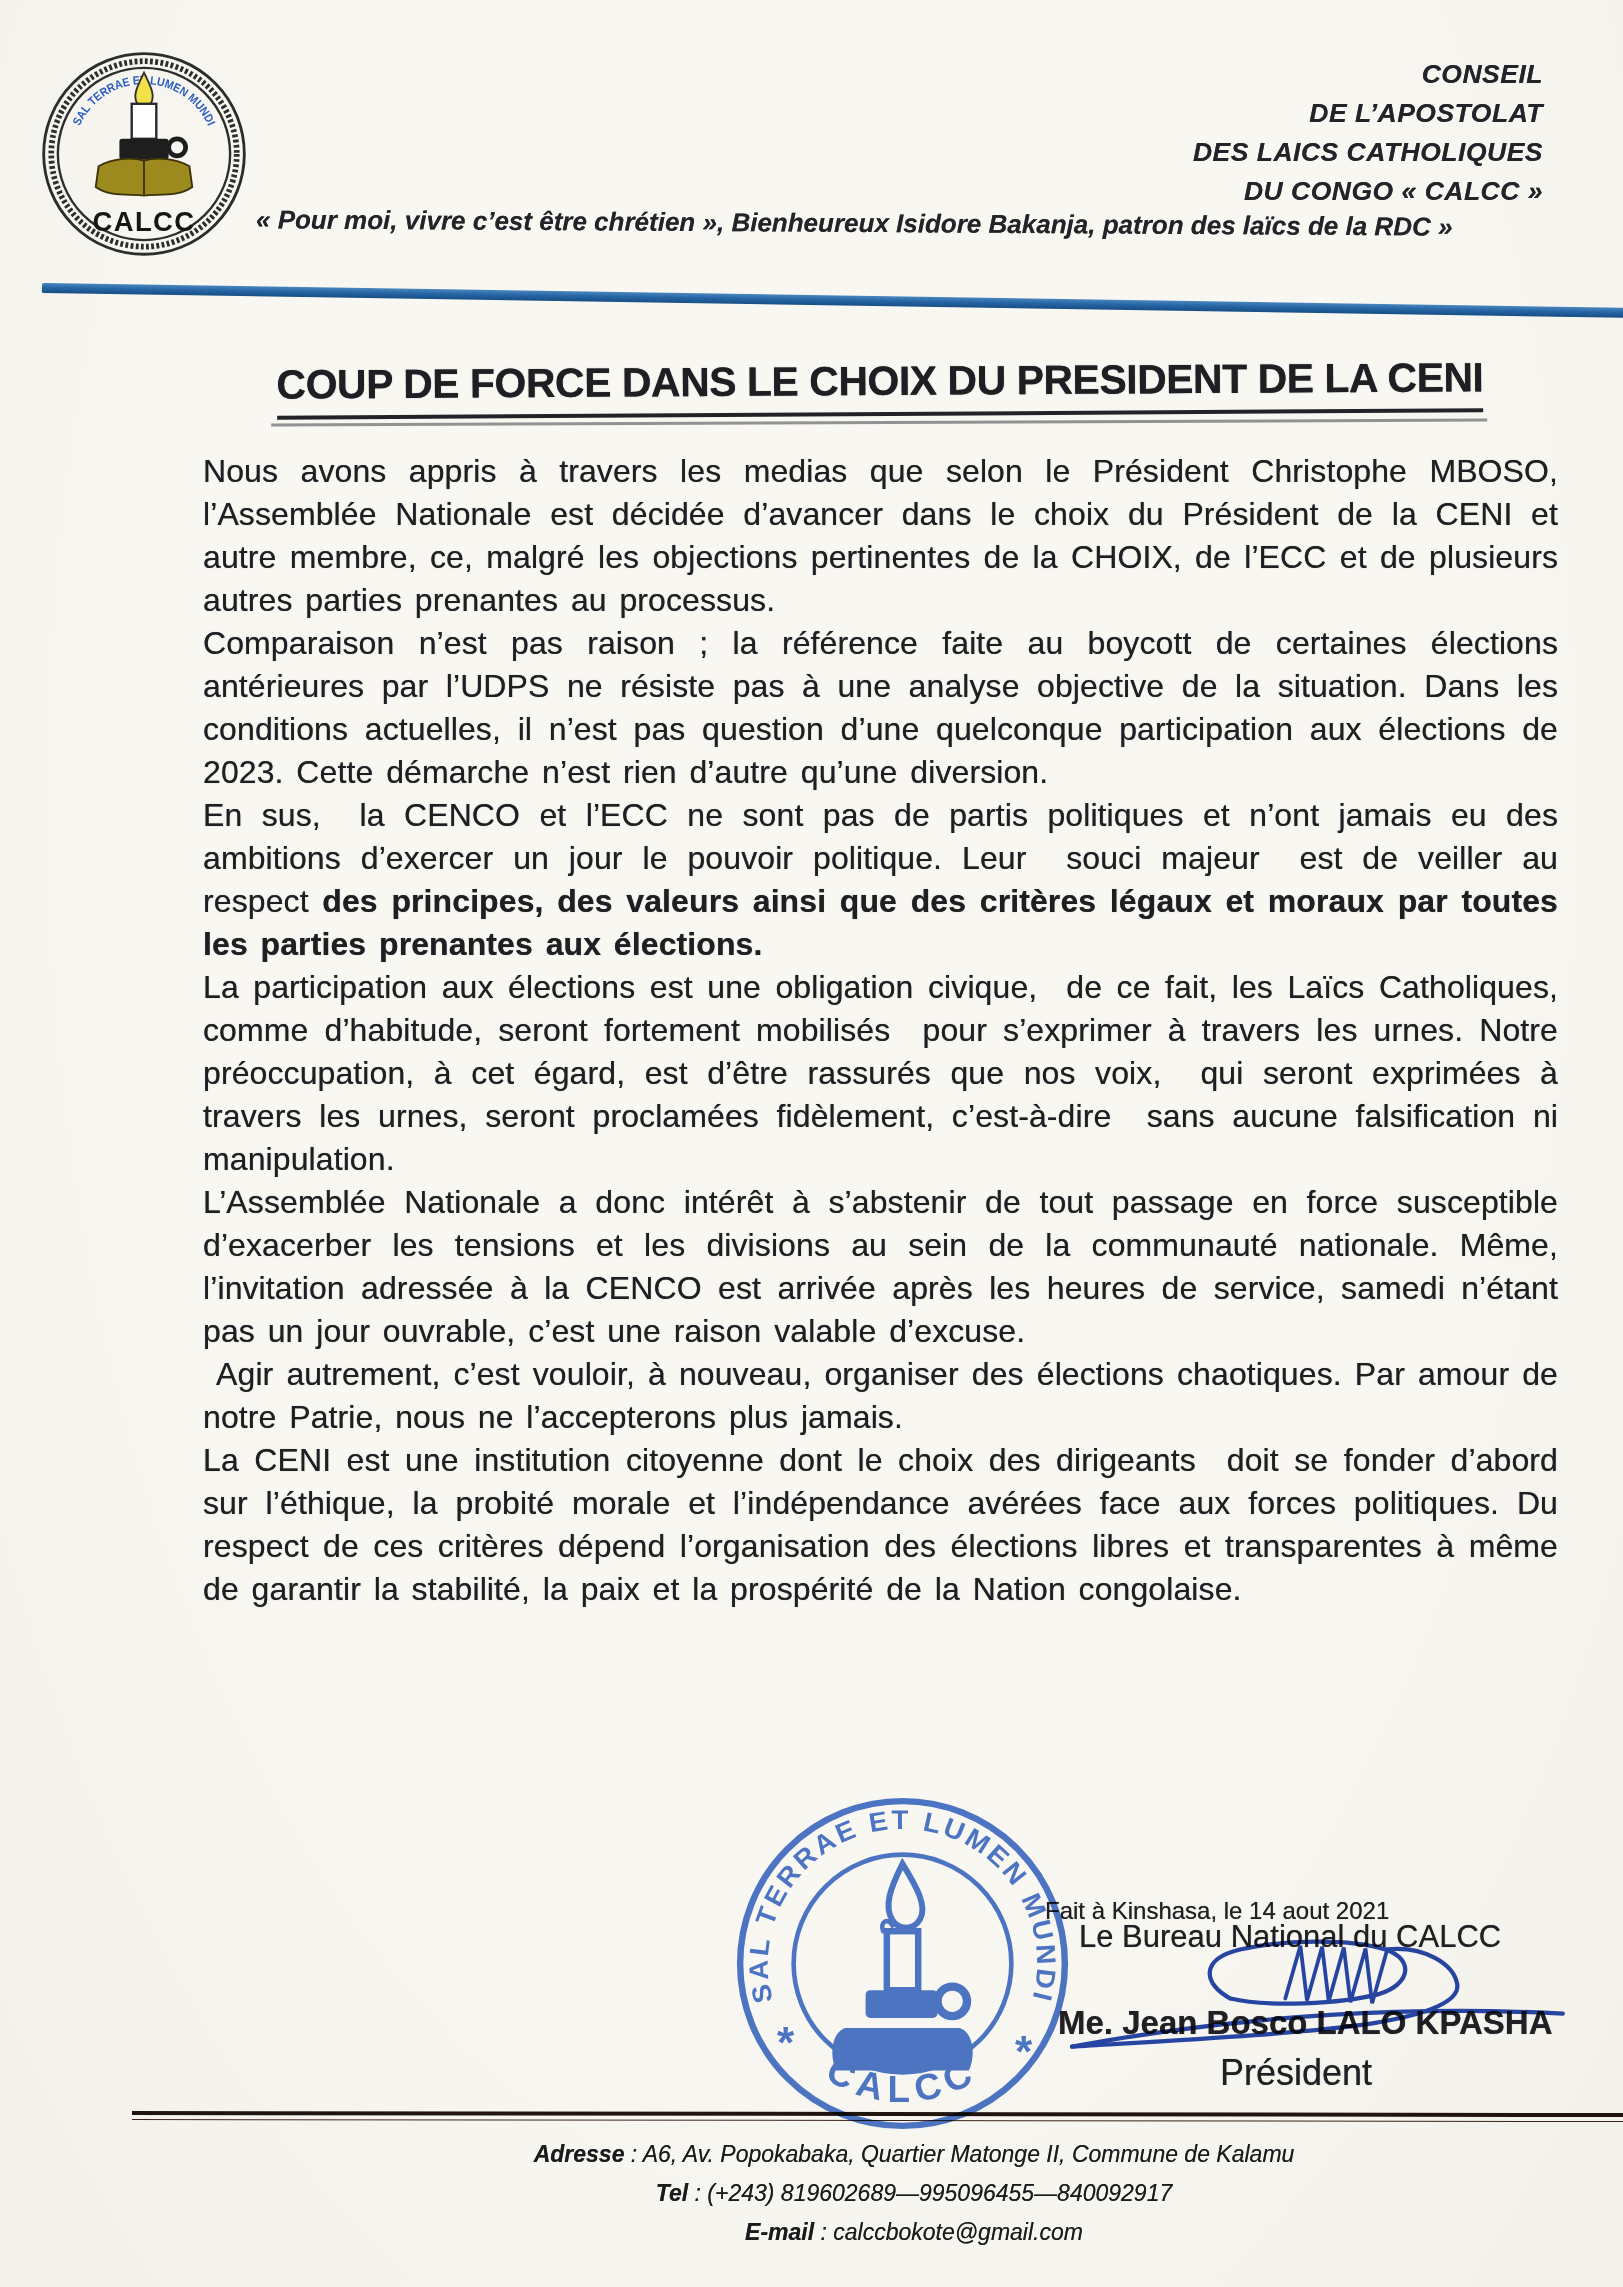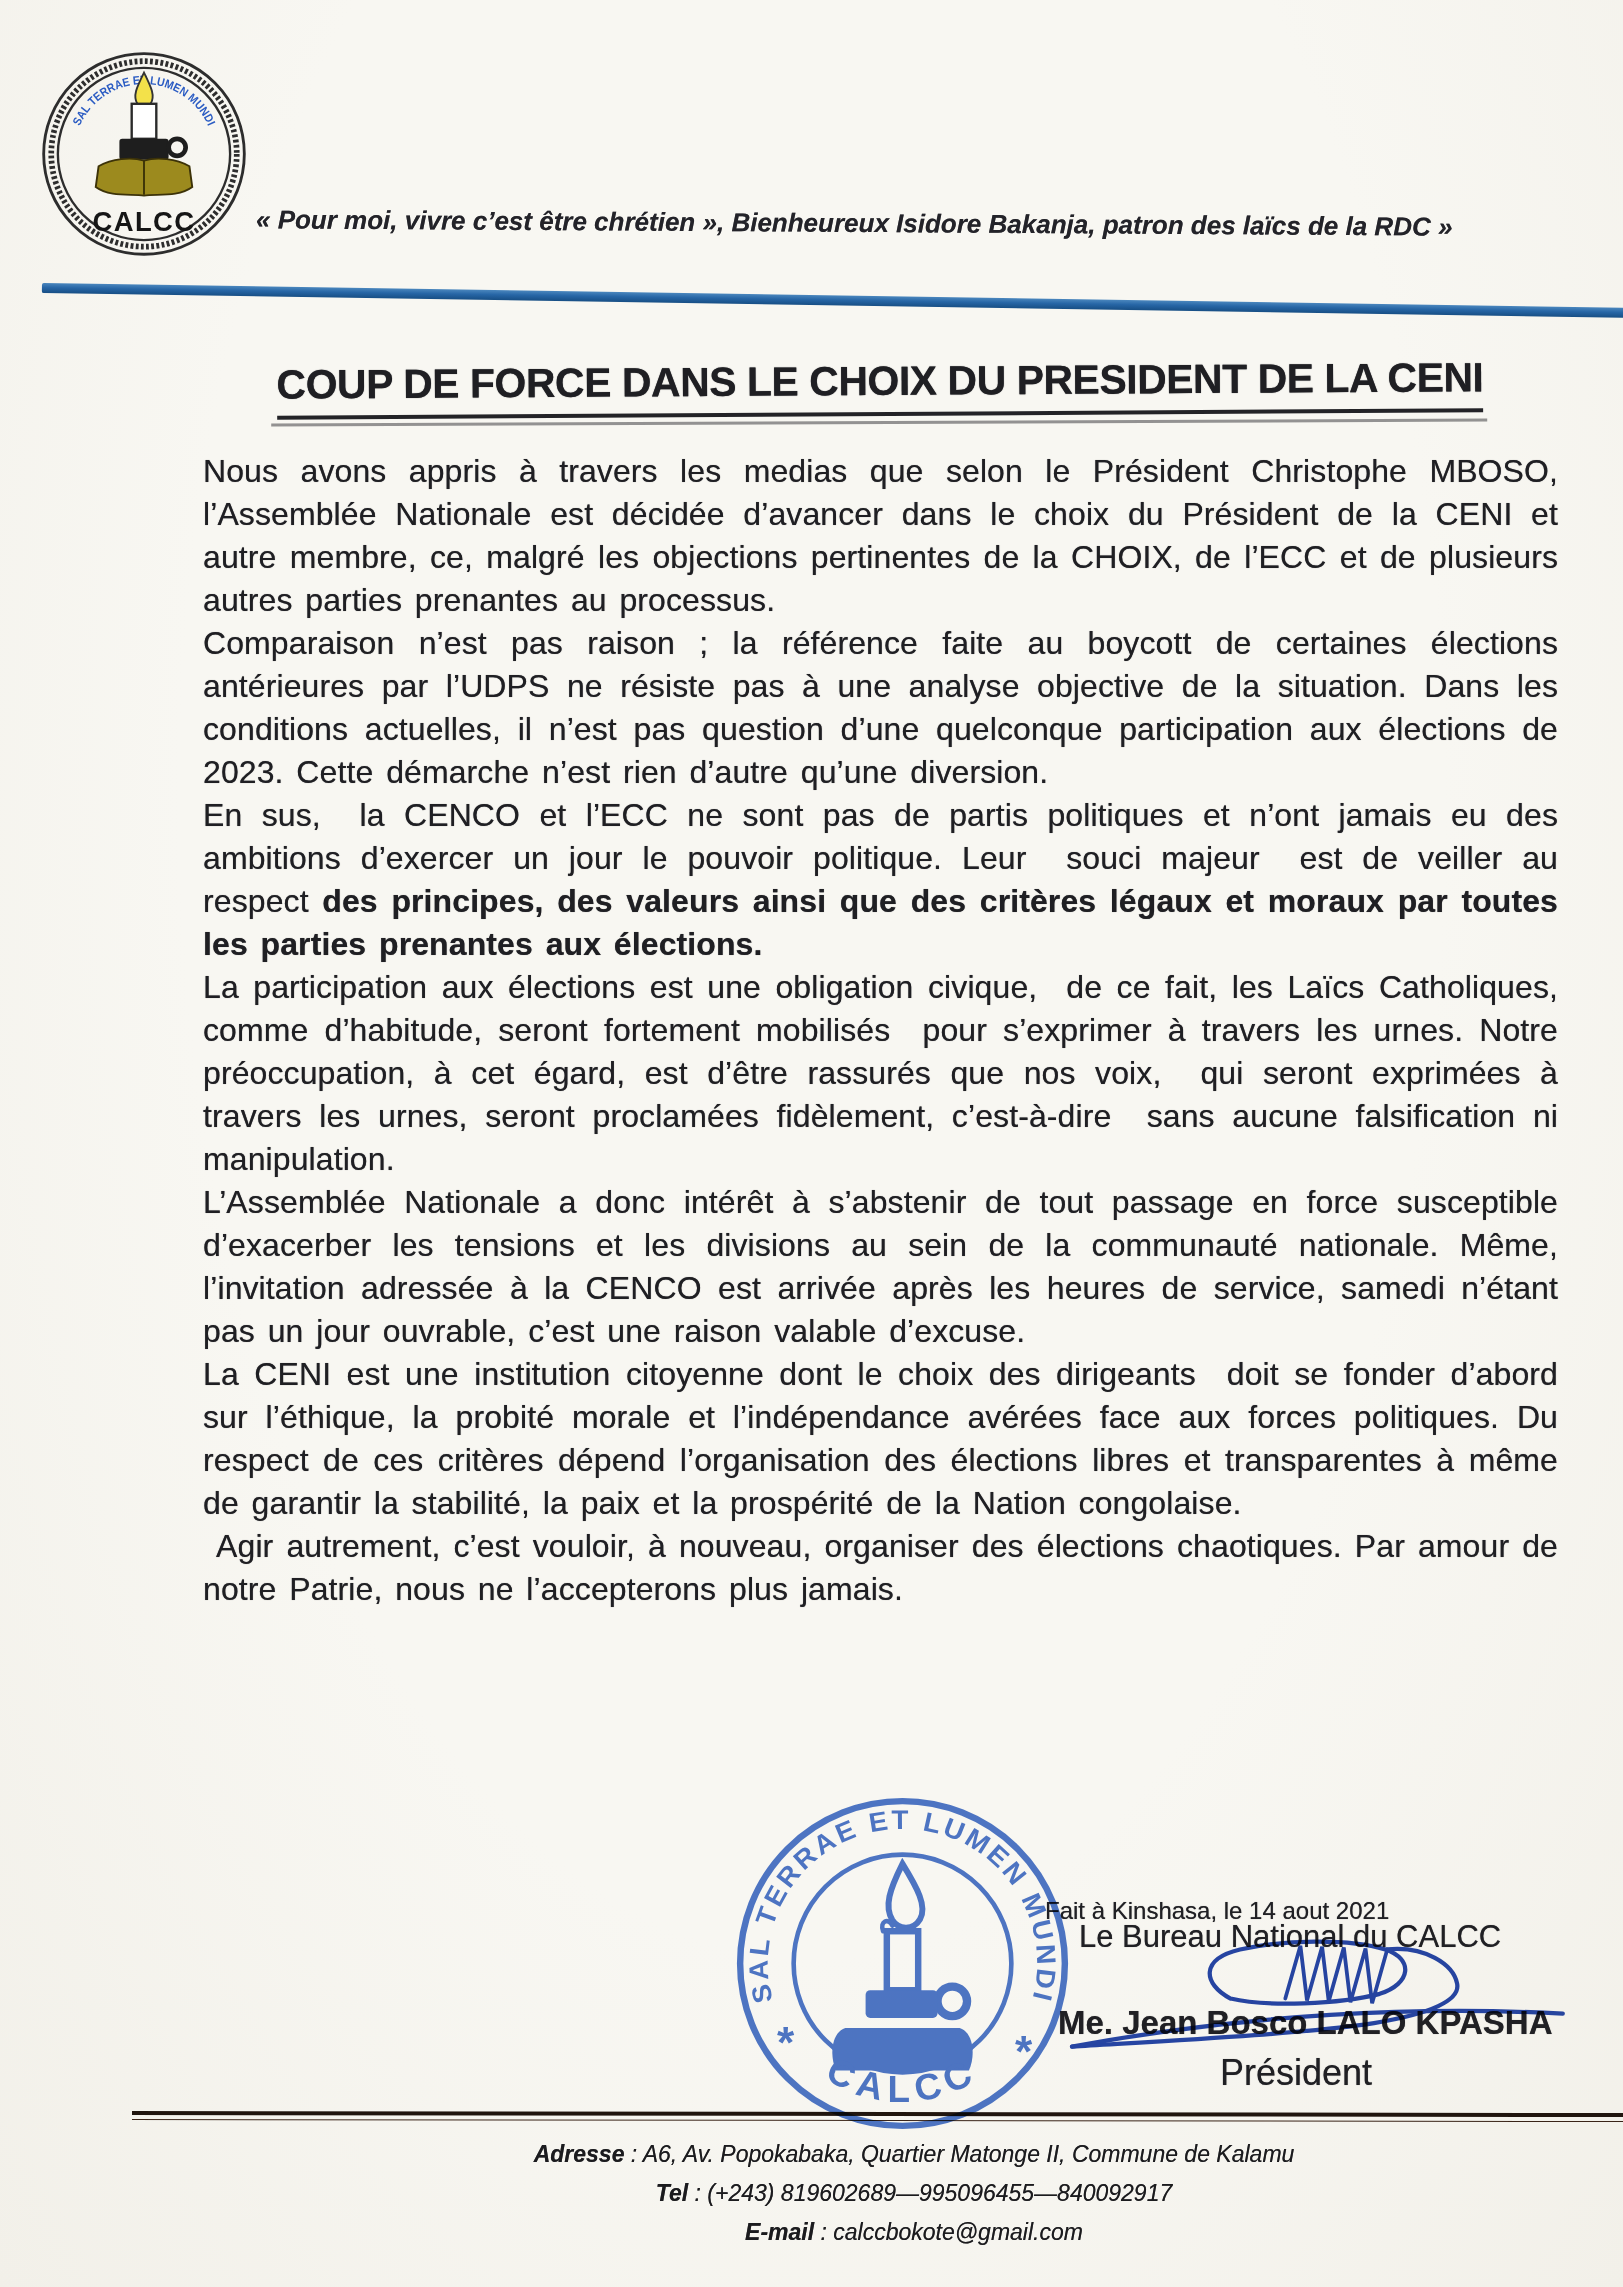--- a/index.html
+++ b/index.html
@@ -91,37 +91,43 @@
     </text>
     <path d="M112,29 C104,45 100,54 105,62 C109,69 115,69 119,62 C124,54 120,45 112,29 Z" style="fill:var(--flame-yellow,#f3e14a)" stroke="#333" stroke-width="2"></path>
     <rect x="99" y="62" width="26" height="37" fill="#ffffff" stroke="#2a2a2a" stroke-width="2.5"></rect>
     <rect x="86" y="99" width="52" height="22" rx="3" fill="#1e1e1e"></rect>
     <circle cx="147" cy="108" r="9" fill="none" stroke="#1e1e1e" stroke-width="5"></circle>
     <path d="M64,128 C78,120 98,118 112,122 C126,118 146,120 160,128 L163,150 C148,161 126,157 112,159 C98,157 76,161 61,150 Z" style="fill:var(--book-gold,#9c8a1e)" stroke="#3c3208" stroke-width="2"></path>
     <path d="M112,122 L112,158" stroke="#3c3208" stroke-width="2" fill="none"></path>
     <text x="112" y="196" text-anchor="middle" font-size="29" font-weight="bold" letter-spacing="1.5" fill="#161616" font-family="Liberation Sans, sans-serif">CALCC</text>
   </svg>
 
+  <div class="org-block">
+    <div>CONSEIL</div>
+    <div>DE L’APOSTOLAT</div>
+    <div>DES LAICS CATHOLIQUES</div>
+    <div>DU CONGO « CALCC »</div>
+  </div>
 
   <div class="motto">« Pour moi, vivre c’est être chrétien », Bienheureux Isidore Bakanja, patron des laïcs de la RDC »</div>
 
   <div class="blue-rule"></div>
 
   <div class="title-wrap">
     <span class="title">COUP DE FORCE DANS LE CHOIX DU PRESIDENT DE LA CENI</span>
   </div>
 
   <div class="doc-body">
       <p class="para"><span>Nous avons appris à travers les medias que selon le Président Christophe MBOSO, l’Assemblée Nationale est décidée d’avancer dans le choix du Président de la CENI et autre membre, ce, malgré les objections pertinentes de la CHOIX, de l’ECC et de plusieurs autres parties prenantes au processus.</span></p>
       <p class="para"><span>Comparaison n’est pas raison ; la référence faite au boycott de certaines élections antérieures par l’UDPS ne résiste pas à une analyse objective de la situation. Dans les conditions actuelles, il n’est pas question d’une quelconque participation aux élections de 2023. Cette démarche n’est rien d’autre qu’une diversion.</span></p>
       <p class="para spaced"><span>En sus,  la CENCO et l’ECC ne sont pas de partis politiques et n’ont jamais eu des ambitions d’exercer un jour le pouvoir politique. Leur  souci majeur  est de veiller au respect </span><span class="b">des principes, des valeurs ainsi que des critères légaux et moraux par toutes les parties prenantes aux élections.</span></p>
       <p class="para spaced"><span>La participation aux élections est une obligation civique,  de ce fait, les Laïcs Catholiques, comme d’habitude, seront fortement mobilisés  pour s’exprimer à travers les urnes. Notre préoccupation, à cet égard, est d’être rassurés que nos voix,  qui seront exprimées à travers les urnes, seront proclamées fidèlement, c’est-à-dire  sans aucune falsification ni manipulation.</span></p>
       <p class="para spaced"><span>L’Assemblée Nationale a donc intérêt à s’abstenir de tout passage en force susceptible d’exacerber les tensions et les divisions au sein de la communauté nationale. Même, l’invitation adressée à la CENCO est arrivée après les heures de service, samedi n’étant pas un jour ouvrable, c’est une raison valable d’excuse.</span></p>
+      <p class="para spaced"><span> Agir autrement, c’est vouloir, à nouveau, organiser des élections chaotiques. Par amour de notre Patrie, nous ne l’accepterons plus jamais.</span></p>
       <p class="para spaced"><span>La CENI est une institution citoyenne dont le choix des dirigeants  doit se fonder d’abord sur l’éthique, la probité morale et l’indépendance avérées face aux forces politiques. Du respect de ces critères dépend l’organisation des élections libres et transparentes à même de garantir la stabilité, la paix et la prospérité de la Nation congolaise.</span></p>
-      <p class="para spaced"><span> Agir autrement, c’est vouloir, à nouveau, organiser des élections chaotiques. Par amour de notre Patrie, nous ne l’accepterons plus jamais.</span></p>
     </div>
 
   <div class="sig-text sig-date">Fait à Kinshasa, le 14 aout 2021</div>
   <div class="sig-text sig-bureau">Le Bureau National du CALCC</div>
   <div class="sig-text sig-name">Me. Jean Bosco LALO KPASHA</div>
   <div class="sig-text sig-role">Président</div>
 
   <svg class="stamp-svg" viewBox="0 0 400 400">
     <g style="stroke:var(--stamp-blue,#2b5cc3);fill:none" stroke-linecap="round">
       <circle cx="200" cy="200" r="176" stroke-width="7"></circle>

